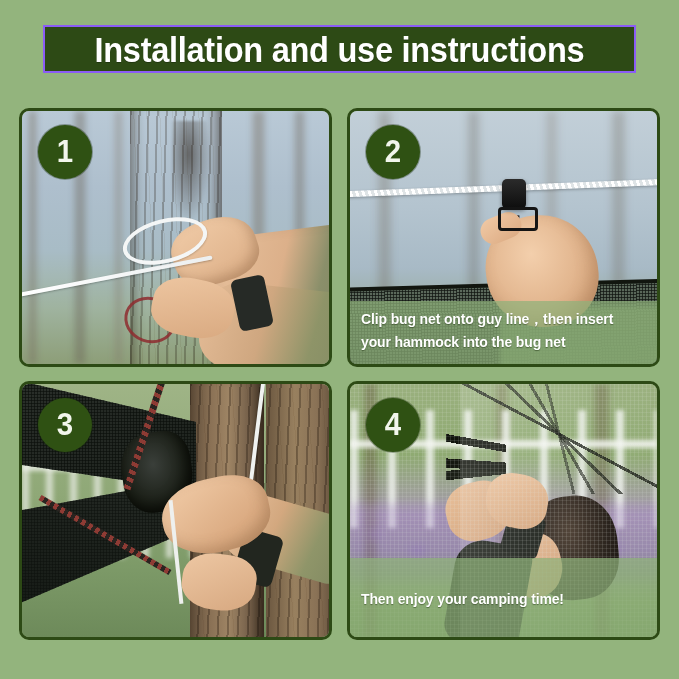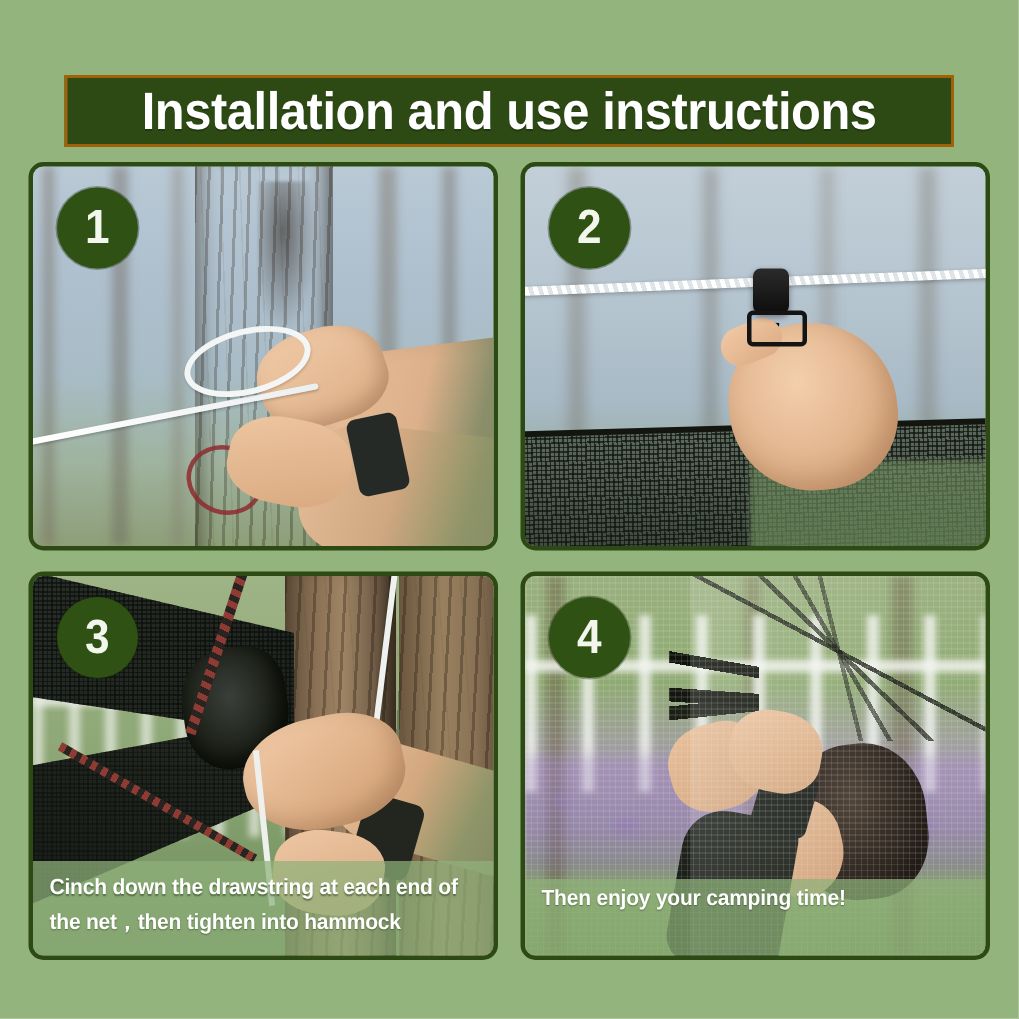--- a/index.html
+++ b/index.html
@@ -6,23 +6,23 @@
   body{
     width:679px;height:679px;
     background:#93b47d;
     font-family:"Liberation Sans","DejaVu Sans",sans-serif;
     overflow:hidden;
   }
   .page{position:relative;width:679px;height:679px;box-sizing:border-box;}
 
   
   .title-banner{
-    position:absolute;left:43px;top:50px;width:593px;height:48px;
+    position:absolute;left:43px;top:25px;width:593px;height:48px;
     background:#2d4a15;
-    border:2px solid #a16207;
+    border:2px solid #8b5cf6;
     box-sizing:border-box;
     display:flex;align-items:center;justify-content:center;
   }
   .title-text{
     color:#ffffff;
     font-size:35px;
     font-weight:bold;
     letter-spacing:-0.3px;
     line-height:1;
     transform:scaleX(0.93);
@@ -76,21 +76,21 @@
     color:#ffffff;
     font-size:14.6px;
     font-weight:bold;
     line-height:1.62;
     letter-spacing:-0.15px;
     transform:scaleX(0.96);
     transform-origin:left center;
     text-shadow:0 1px 1px rgba(40,60,25,.55);
   }
   .cap-1line p{line-height:1.6;}
-  .cap-1line{padding-bottom:26px;padding-top:2px;}
+  .cap-1line{padding-bottom:26px;padding-top:30px;}
 
   
 
   
   .p1-bg{position:absolute;inset:0;
     background:
       linear-gradient(180deg,#b9c9d6 0%,#aebfcd 30%,#a8bcc6 55%,#9fb39f 78%,#8d9e78 100%);
   }
   .p1-trees{position:absolute;inset:0;
     background:
@@ -392,20 +392,23 @@
         <div class="p2-green"></div>
         <div class="p2-strap"></div>
         <div class="p2-hand"></div>
         <div class="p2-fing"></div>
         <div class="p2-line"></div>
         <div class="p2-clip"></div>
         <div class="p2-clipring"></div>
       </div>
       <div class="badge">
         <span>2</span>
+      </div>
+      <div class="caption">
+        <p>Clip bug net onto guy line，then insert your hammock into the bug net</p>
       </div>
     </div>
 
     <div class="panel">
       <div class="photo">
         <div class="p3-bg"></div>
         <div class="p3-fence"></div>
         <div class="p3-fence2"></div>
         <div class="p3-trunk"></div>
         <div class="p3-trunk2"></div>
@@ -418,23 +421,20 @@
         <div class="p3-wline"></div>
         <div class="p3-arm"></div>
         <div class="p3-cuff"></div>
         <div class="p3-hand"></div>
         <div class="p3-string"></div>
         <div class="p3-hand2"></div>
       </div>
       <div class="badge">
         <span>3</span>
       </div>
-      <div class="caption">
-        <p>Cinch down the drawstring at each end of the net，then tighten into hammock</p>
-      </div>
     </div>
 
     <div class="panel">
       <div class="photo">
         <div class="p4-bg"></div>
         <div class="p4-trees"></div>
         <div class="p4-fence"></div>
         <div class="p4-rail"></div>
         <div class="p4-flowers"></div>
         <div class="p4-fan"></div>

